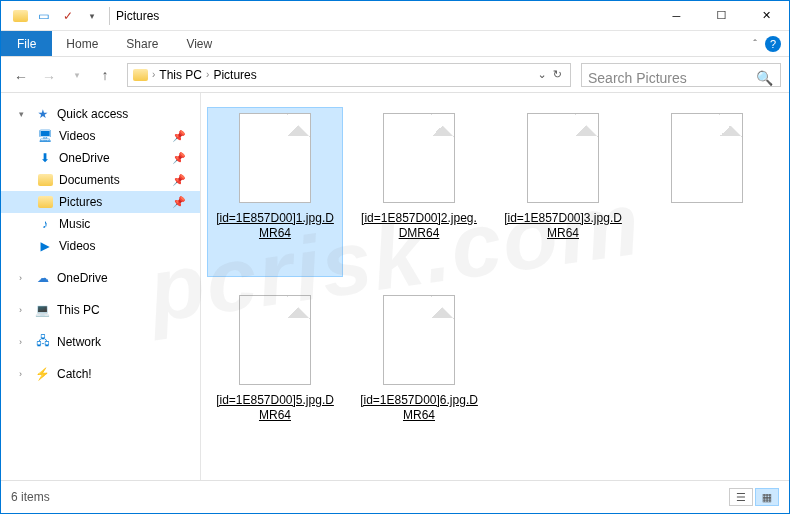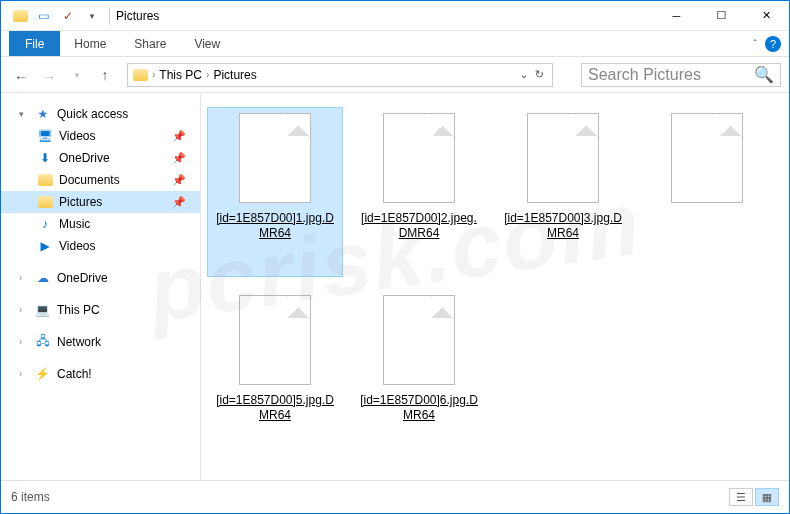--- a/index.html
+++ b/index.html
@@ -8,36 +8,36 @@
 
 .titlebar { height: 30px; background: #fff; display: flex; align-items: center; border-bottom: 1px solid #e5e5e5; }
 .qat { display: flex; align-items: center; padding-left: 8px; gap: 2px; }
 .qat-icon { width: 22px; height: 22px; display: flex; align-items: center; justify-content: center; font-size: 12px; }
 .title-sep { width: 1px; height: 18px; background: #ccc; margin: 0 6px; }
 .title-text { font-size: 12px; color: #000; }
 .win-controls { margin-left: auto; display: flex; }
 .win-btn { width: 45px; height: 30px; display: flex; align-items: center; justify-content: center; font-size: 11px; color: #000; }
 
 
-.ribbon { height: 26px; display: flex; align-items: stretch; border-bottom: 1px solid #e1e1e1; padding-left: 8px; }
+.ribbon { height: 26px; display: flex; align-items: stretch; border-bottom: 1px solid #e1e1e1; }
 .file-tab { background: #1979ca; color: #fff; padding: 0 16px; display: flex; align-items: center; font-size: 12px; }
 .tab { padding: 0 14px; display: flex; align-items: center; font-size: 12px; color: #444; }
 .ribbon-spacer { flex: 1; }
 .ribbon-right { display: flex; align-items: center; padding-right: 8px; gap: 8px; }
 .chev-up { font-size: 11px; color: #555; }
 .help { width: 16px; height: 16px; border-radius: 50%; background: #0078d7; color: #fff; font-size: 11px; display: flex; align-items: center; justify-content: center; }
 
 
 .navbar { height: 36px; display: flex; align-items: center; padding: 0 8px; gap: 4px; border-bottom: 1px solid #e1e1e1; }
 .nav-btn { width: 24px; height: 24px; display: flex; align-items: center; justify-content: center; color: #555; font-size: 14px; }
 .nav-btn.disabled { color: #bbb; }
 .breadcrumb { flex: 1; height: 24px; border: 1px solid #ccc; display: flex; align-items: center; padding: 0 4px; font-size: 12px; gap: 4px; margin: 0 6px; }
 .bc-sep { color: #888; font-size: 10px; }
 .bc-right { margin-left: auto; display: flex; gap: 6px; color: #555; font-size: 11px; padding-right: 4px; }
-.search { width: 200px; height: 24px; border: 1px solid #ccc; display: flex; align-items: center; padding: 0 6px; font-size: 16px; color: #888; margin-left: 18px; }
+.search { width: 200px; height: 24px; border: 1px solid #ccc; display: flex; align-items: flex-end; padding: 0 6px; font-size: 14px; color: #888; }
 .search span:first-child { flex: 1; }
 
 
 .body { display: flex; height: 398px; }
 .sidebar { width: 200px; border-right: 1px solid #e5e5e5; padding-top: 10px; font-size: 12px; overflow: hidden; }
 .nav-group { margin-bottom: 10px; }
 .nav-item { display: flex; align-items: center; height: 22px; padding-left: 18px; gap: 6px; cursor: default; }
 .nav-item.child { padding-left: 36px; }
 .nav-item.selected { background: #cce8ff; }
 .nav-item .pin { margin-left: auto; margin-right: 14px; color: #888; font-size: 11px; }

